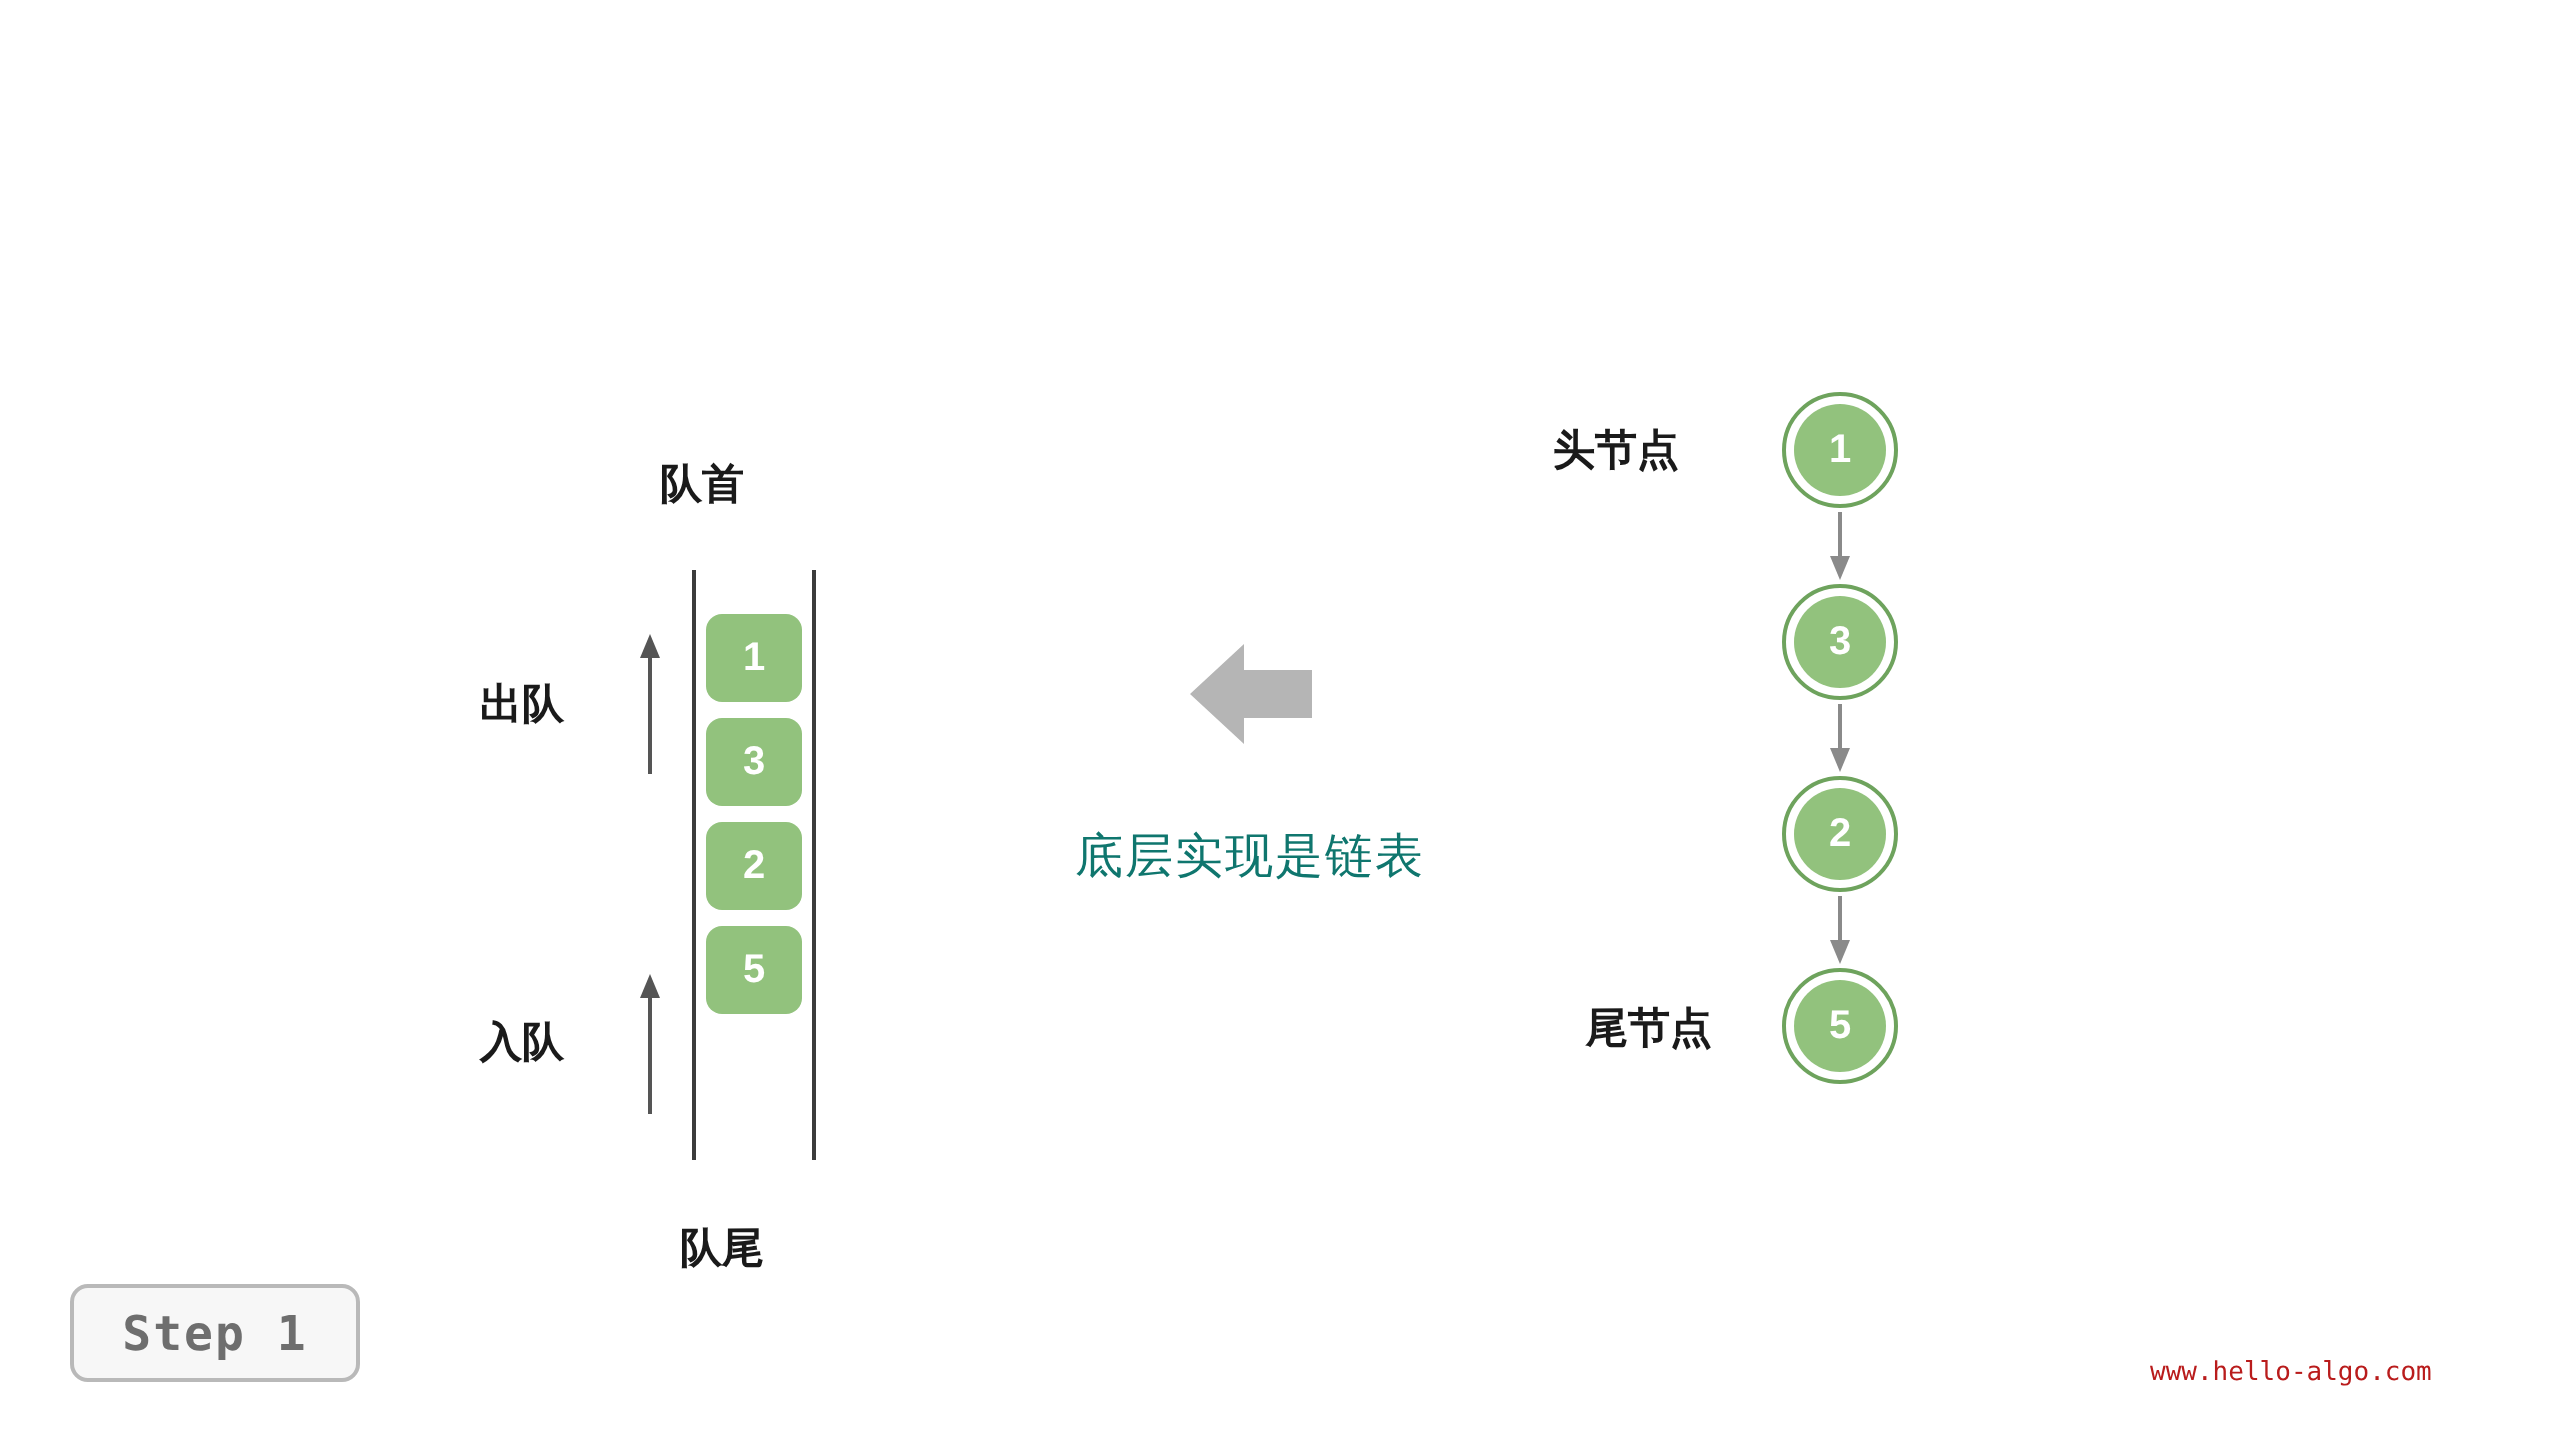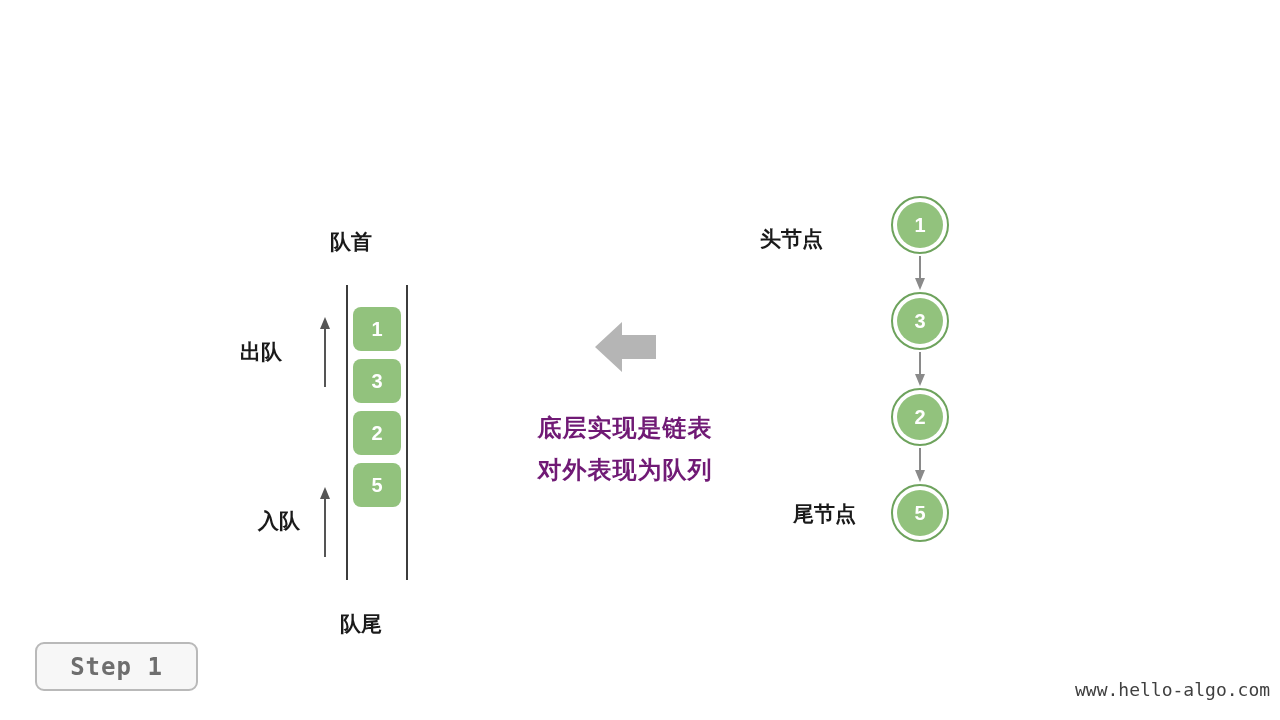--- a/index.html
+++ b/index.html
@@ -64,52 +64,52 @@
     font-size: 20px;
     display: flex;
     align-items: center;
     justify-content: center;
   }
 
   .caption-line {
     position: absolute;
     width: 300px;
     text-align: center;
-    font-weight: bold;
+    font-weight: normal;
     font-size: 24px;
-    color: #701a75;
+    color: #0f766e;
     letter-spacing: 1px;
   }
 
   .step-badge {
     position: absolute;
     left: 35px;
     top: 642px;
-    width: 163px;
+    width: 145px;
     height: 49px;
     border: 2px solid #b9b9b9;
     border-radius: 9px;
     background: #f7f7f7;
     display: flex;
     align-items: center;
     justify-content: center;
     font-family: "DejaVu Sans Mono", monospace;
     font-weight: bold;
     font-size: 24px;
     color: #6e6e6e;
     letter-spacing: 1px;
   }
 
   .watermark {
     position: absolute;
     left: 1075px;
     top: 679px;
     font-family: "DejaVu Sans Mono", monospace;
-    font-size: 18px;
-    color: #404040;
+    font-size: 13px;
+    color: #b91c1c;
   }
 </style>
 </head>
 <body>
 
 <div class="canvas">
 
   <div class="abs cjk-label" style="left:330px; top:228px; width:92px;">队首</div>
 
   <div class="rail" style="left:346px; top:285px; height:295px;"></div>
@@ -121,34 +121,33 @@
   <div class="queue-cell" style="left:353px; top:463px;">5</div>
 
   <div class="abs cjk-label" style="left:340px; top:610px; width:92px;">队尾</div>
 
   <div class="abs cjk-label" style="left:240px; top:338px; width:60px; ">出队</div>
   <svg class="abs" style="left:316px; top:315px;" width="18" height="75" viewBox="0 0 18 75">
     <line x1="9" y1="72" x2="9" y2="12" stroke="#555555" stroke-width="2"></line>
     <polygon points="9,2 4,14 14,14" fill="#555555"></polygon>
   </svg>
 
-  <div class="abs cjk-label" style="left:240px; top:507px; width:60px; text-align:right;">入队</div>
+  <div class="abs cjk-label" style="left:240px; top:507px; width:60px; ">入队</div>
   <svg class="abs" style="left:316px; top:485px;" width="18" height="75" viewBox="0 0 18 75">
     <line x1="9" y1="72" x2="9" y2="12" stroke="#555555" stroke-width="2"></line>
     <polygon points="9,2 4,14 14,14" fill="#555555"></polygon>
   </svg>
 
   <svg class="abs" style="left:595px; top:320px;" width="62" height="54" viewBox="0 0 62 54">
     <polygon points="0,27 27,2 27,15 61,15 61,39 27,39 27,52" fill="#b5b5b5"></polygon>
   </svg>
 
   <div class="caption-line" style="left:475px; top:412px;">底层实现是链表</div>
-  <div class="caption-line" style="left:475px; top:454px;">对外表现为队列</div>
 
-  <div class="abs cjk-label" style="left:760px; top:225px; width:96px; text-align:left;">头节点</div>
+  <div class="abs cjk-label" style="left:760px; top:211px; width:96px; text-align:center;">头节点</div>
   <div class="abs cjk-label" style="left:760px; top:500px; width:96px; text-align:right;">尾节点</div>
 
   <div class="ll-node" style="left:891px; top:196px;">
     <div class="ll-node-inner">1</div>
   </div>
   <div class="ll-node" style="left:891px; top:292px;">
     <div class="ll-node-inner">3</div>
   </div>
   <div class="ll-node" style="left:891px; top:388px;">
     <div class="ll-node-inner">2</div>

